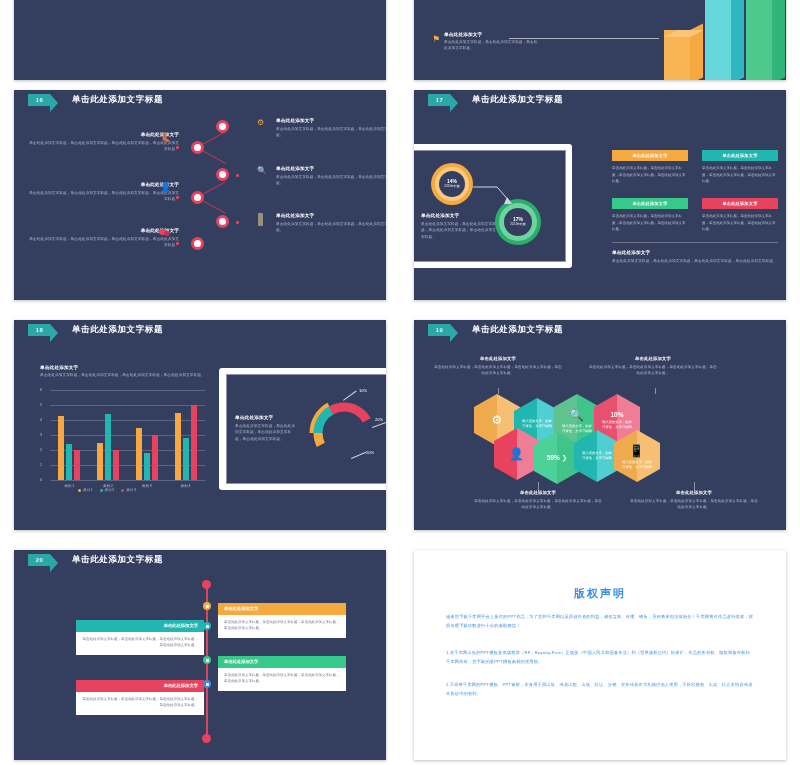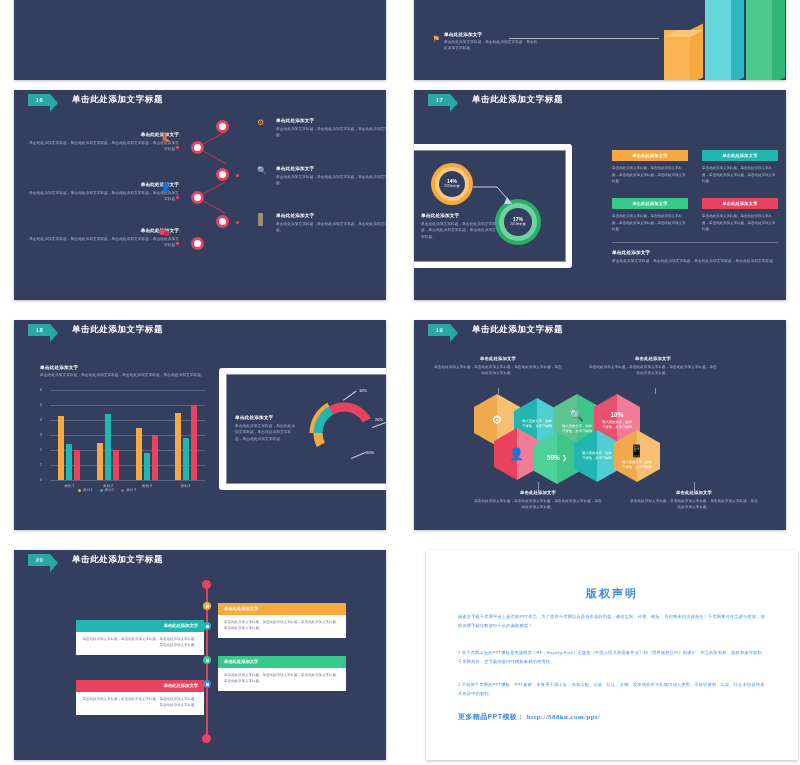--- a/index.html
+++ b/index.html
@@ -20,21 +20,21 @@
   .slide.light { background: #ffffff; }
 
   
   #s-top-left   { left: 14px;  top: -140px; width: 372px; height: 220px; }
   #s-top-right  { left: 414px; top: -140px; width: 372px; height: 220px; }
   #s16 { left: 14px;  top: 90px;  width: 372px; height: 210px; }
   #s17 { left: 414px; top: 90px;  width: 372px; height: 210px; }
   #s18 { left: 14px;  top: 320px; width: 372px; height: 210px; }
   #s19 { left: 414px; top: 320px; width: 372px; height: 210px; }
   #s20 { left: 14px;  top: 550px; width: 372px; height: 210px; }
-  #s21 { left: 426px; top: 550px; width: 372px; height: 210px; }
+  #s21 { left: 414px; top: 550px; width: 372px; height: 210px; }
 
   
   .hdr { position:absolute; left: 14px; top: 4px; display:flex; align-items:center; }
   .num-badge {
     position: relative;
     background: #2aa8a8;
     color: #dff5f5;
     font-size: 6px;
     font-weight: bold;
     padding: 3px 6px 3px 7px;
@@ -537,19 +537,15 @@
       <div class="cap" style="background:#35c98a;">单击此处添加文字</div>
       <div class="desc">单击此处添加文字标题，单击此处添加文字标题，单击此处添加文字标题，单击此处添加文字标题。</div>
     </div>
   </div>
 
   <div class="slide light" id="s21">
     <div class="cp cp-title" style="top:36px;">版权声明</div>
     <div class="cp cp-p" style="top:62px;">感谢您下载千库网平台上提供的PPT作品，为了您和千库网以及原创作者的利益，请勿复制、传播、销售，否则将承担法律责任！千库网将对作品进行维权，按照传播下载次数进行十倍的索取赔偿！</div>
     <div class="cp cp-p" style="top:98px;">1.在千库网出售的PPT模板是免版税类（RF：Royalty-Free）正版受《中国人民共和国著作法》和《世界版权公约》的保护，作品的所有权、版权和著作权归千库网所有，您下载的是PPT模板素材的使用权。</div>
     <div class="cp cp-p" style="top:130px;">2.不得将千库网的PPT模板、PPT素材，本身用于再出售，或者出租、出借、转让、分销、发布或者作为礼物供他人使用，不得转授权、出卖、转让本协议或者本协议中的权利。</div>
-    <div class="cp" style="top:162px;display:flex;align-items:baseline;gap:2px;">
-      <span class="cp-link">更多精品PPT模板：</span>
-      <span class="cp-link" style="font-family:'Liberation Serif',serif;">http://588ku.com/ppt/</span>
-    </div>
   </div>
 
 </div>
 
 </body></html>

